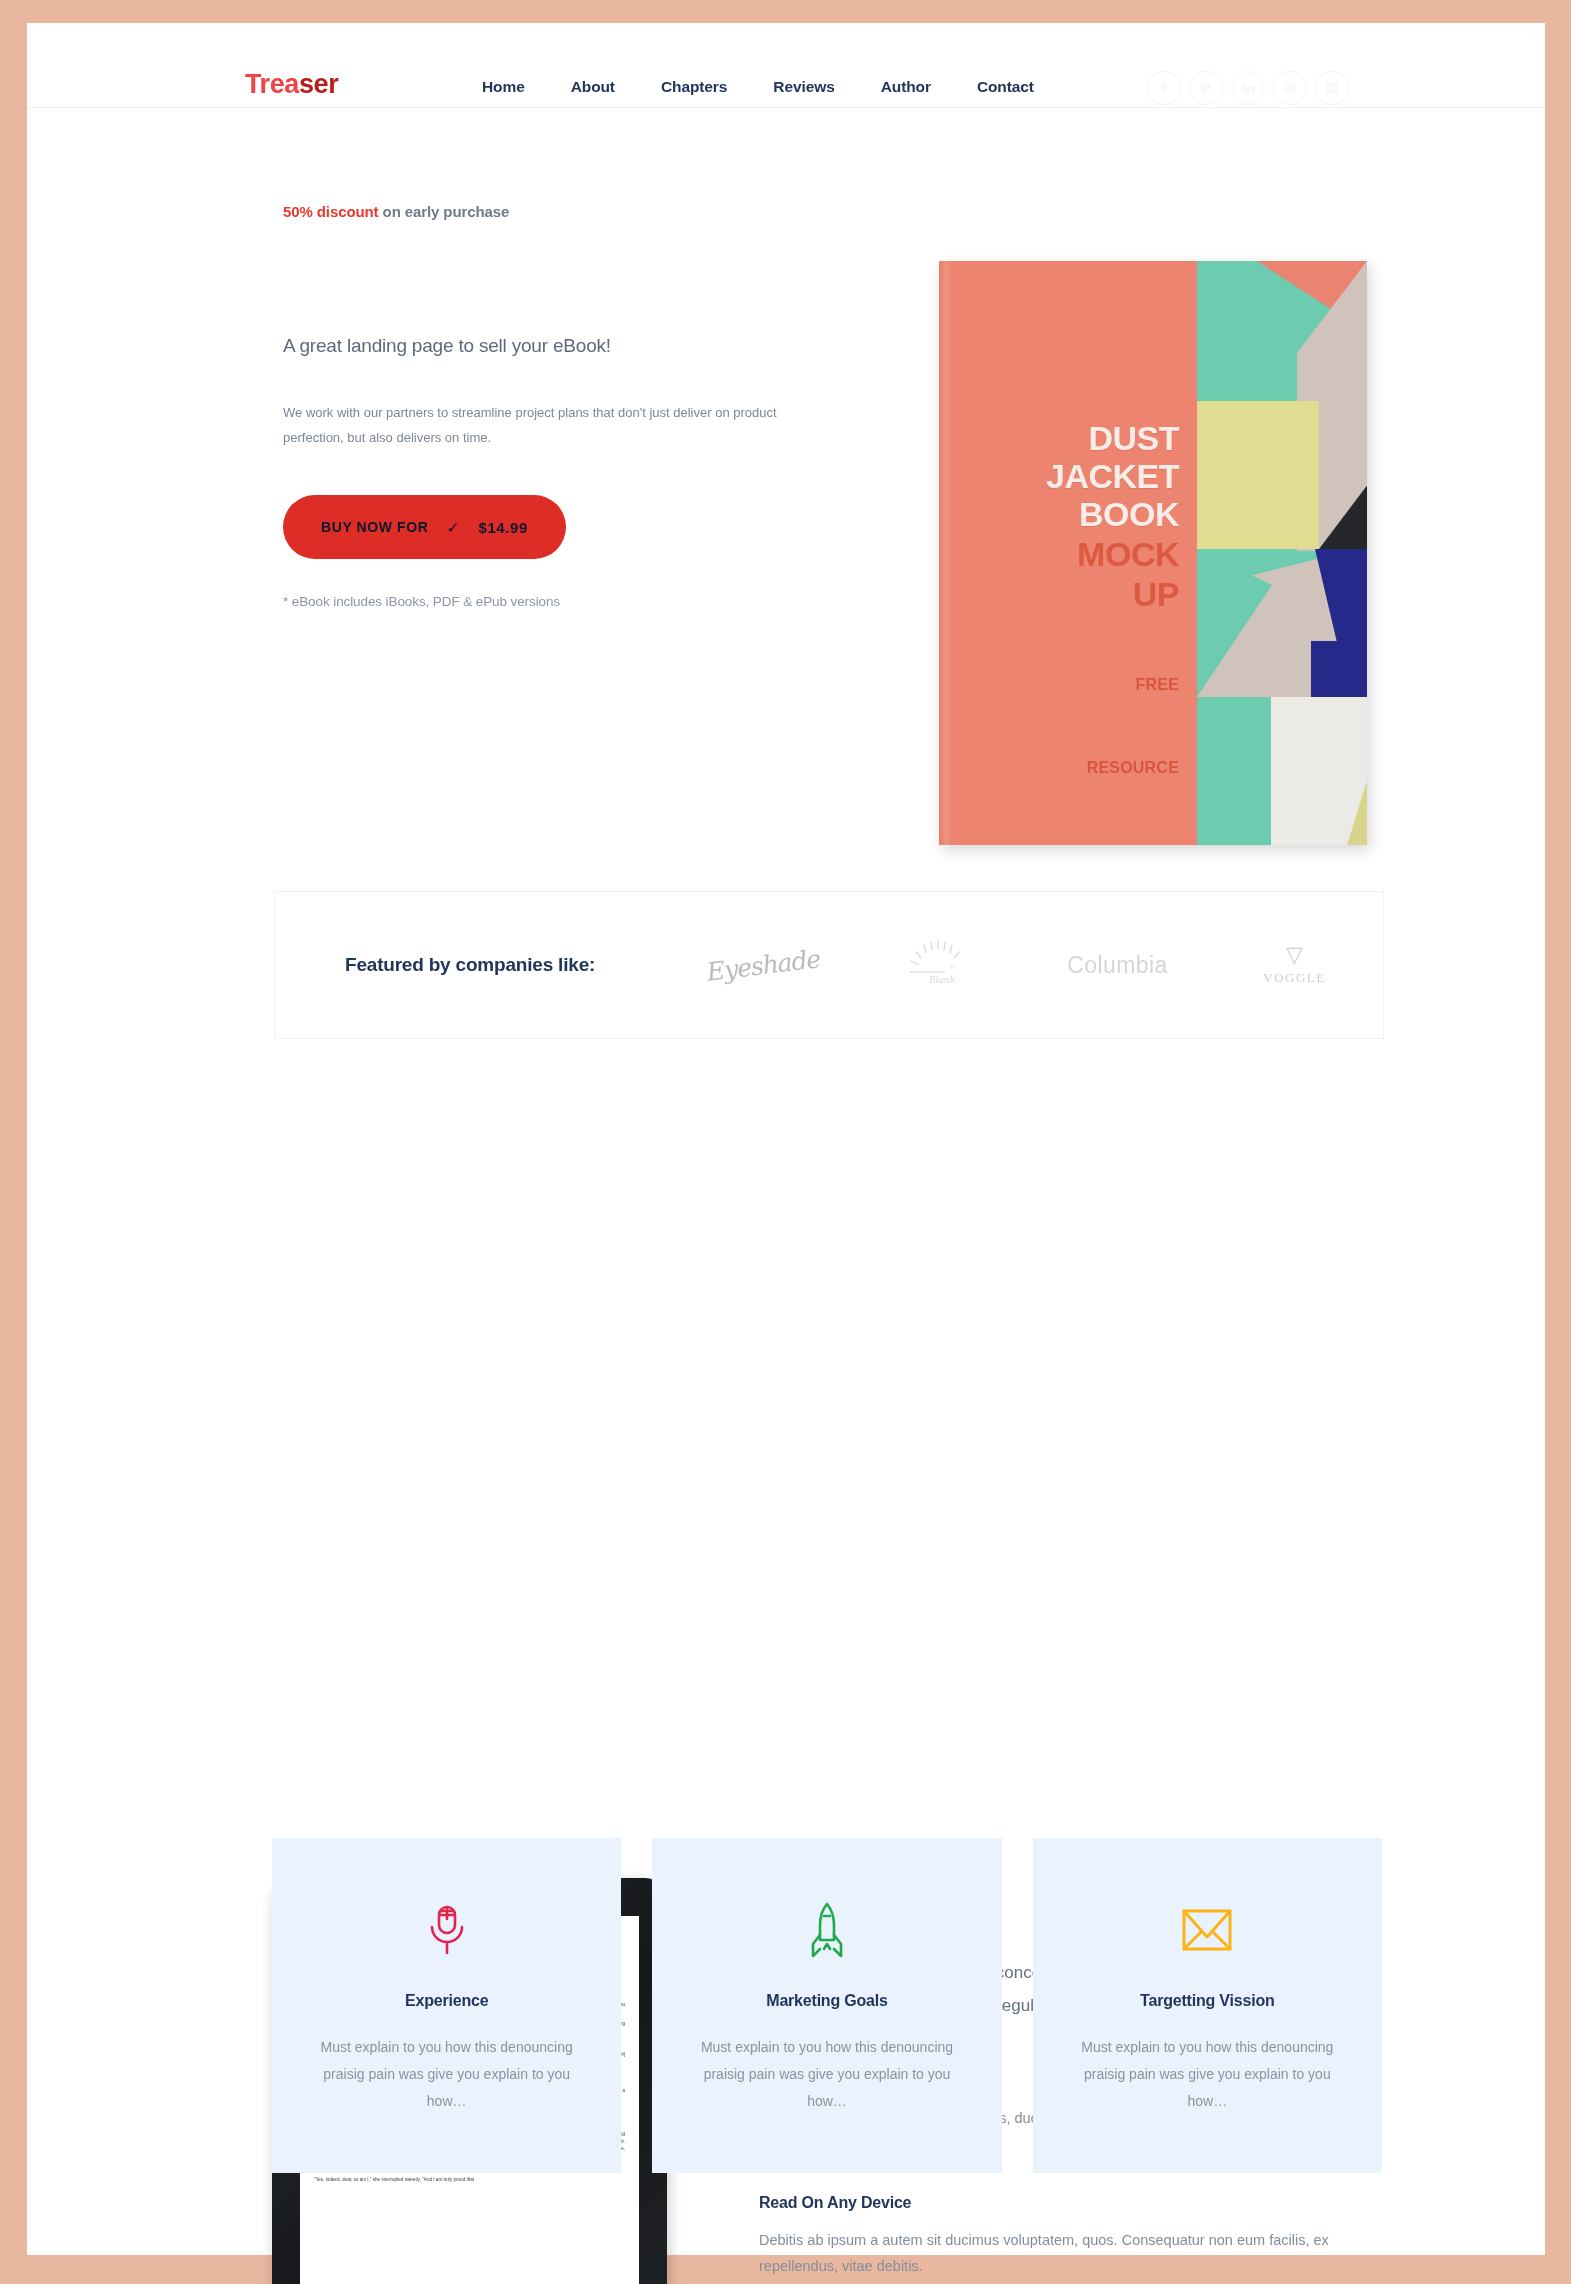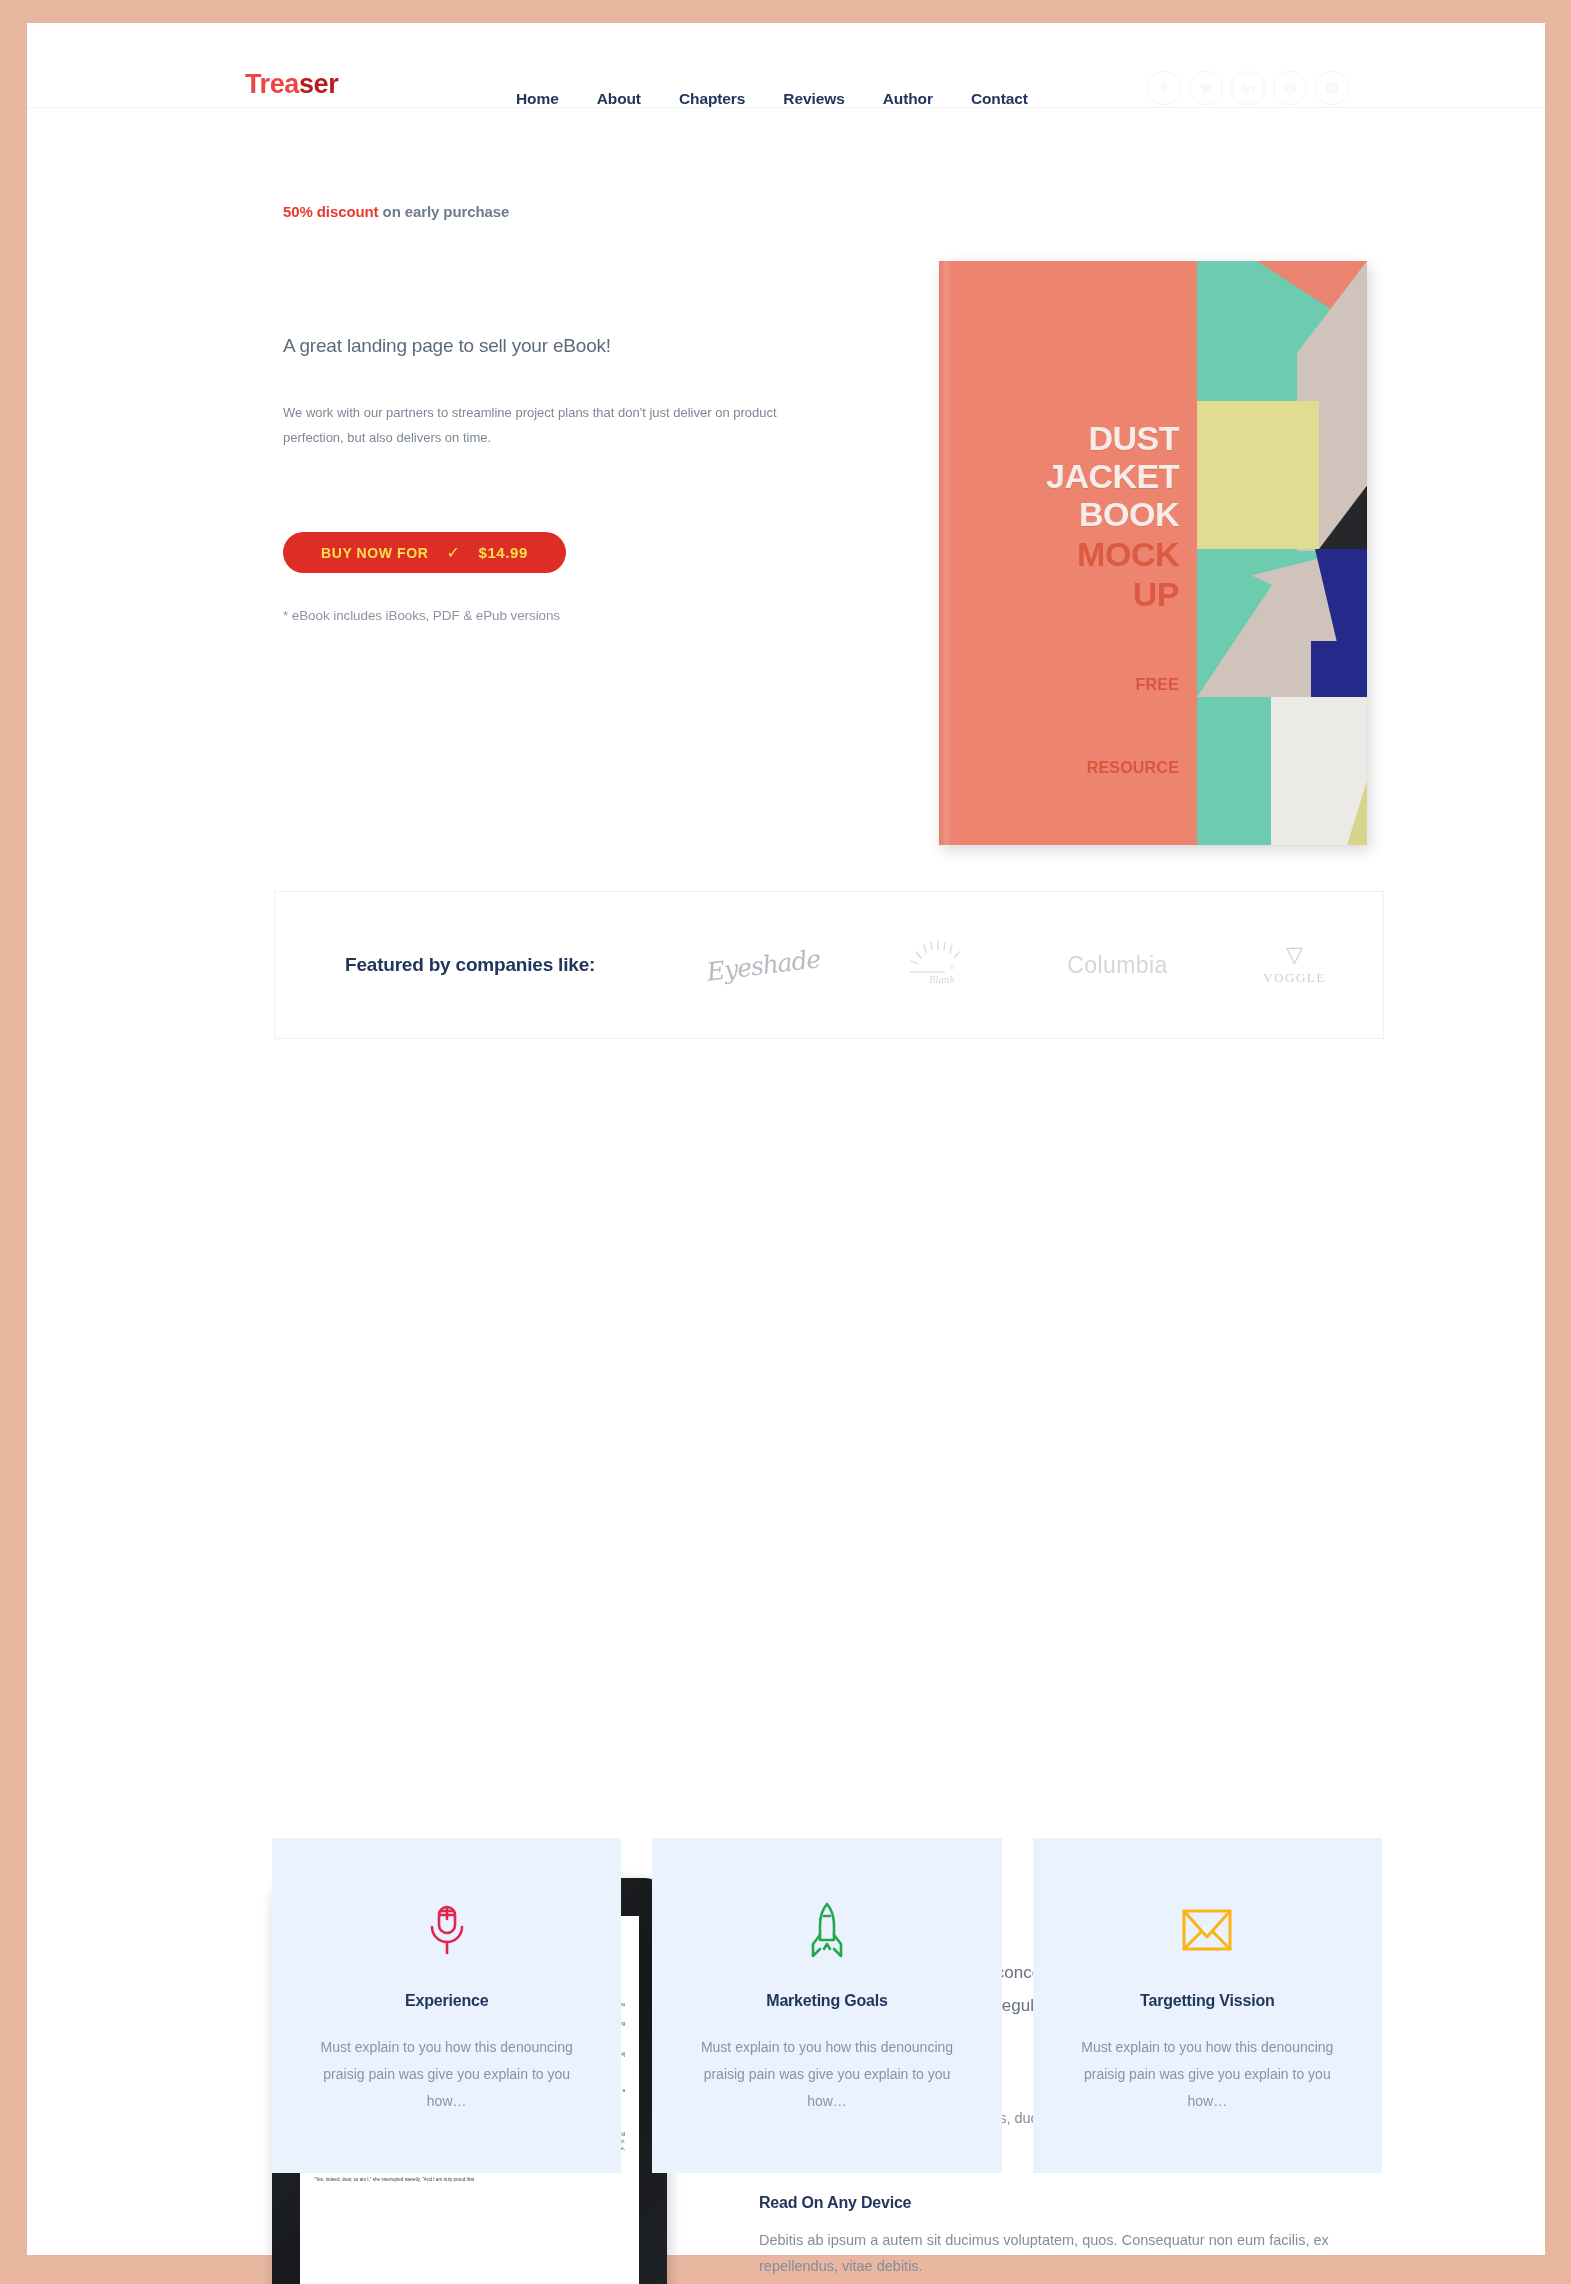--- a/index.html
+++ b/index.html
@@ -25,22 +25,22 @@
     display:flex; align-items:center;
   }
   .logo{
     position:absolute; left:218px; top:46px;
     font-size:27px; font-weight:bold; letter-spacing:-0.4px;
   }
   .logo .a{ color:#ef4444; }
   .logo .b{ color:#b91c1c; }
 
   .nav{
-    position:absolute; left:470px; top:55px;
-    display:flex; gap:0;margin-top:12px;
+    position:absolute; left:436px; top:55px;
+    display:flex; gap:8px;
   }
   .nav a{
     color:#22365c; font-size:15.5px; font-weight:bold;
     text-decoration:none; padding:0 19px; letter-spacing:-0.1px;
   }
 
   .socials{
     position:absolute; right:196px; top:48px;
     display:flex; gap:8px;
   }
@@ -62,25 +62,24 @@
 
   h1.title{
     font-size:48px; line-height:1.17; color:#22365c;
     font-weight:bold; letter-spacing:-1.2px; margin-bottom:30px;
   }
   .lede{ font-size:19px; color:#5d6a7d; letter-spacing:-0.2px; margin-bottom:44px;}
   .body-p{ font-size:13px; color:#7c8796; line-height:1.92; margin-bottom:44px; width:535px;}
 
   .buy{
     display:inline-flex; align-items:center; gap:18px;
-    background:#de2d27; color:#fde047; border:none;
-    border-radius:40px; height:41px; padding:0 38px;
+    background:#de2d27; color:#0f172a; border:none;
+    border-radius:40px; height:64px; padding:0 38px;
     font-size:14px; font-weight:bold; letter-spacing:0.6px;
     cursor:pointer;
-    margin-top:37px;
   }
   .buy .chk{ font-size:16px; font-weight:normal; }
   .buy .price{ font-size:15px; }
   .fine{ font-size:13.5px; color:#8b95a3; margin-top:35px; letter-spacing:-0.1px;}
 
   
   .book{
     position:absolute; left:912px; top:153px;
     width:428px; height:584px;
     box-shadow:3px 5px 14px rgba(0,0,0,0.16);

